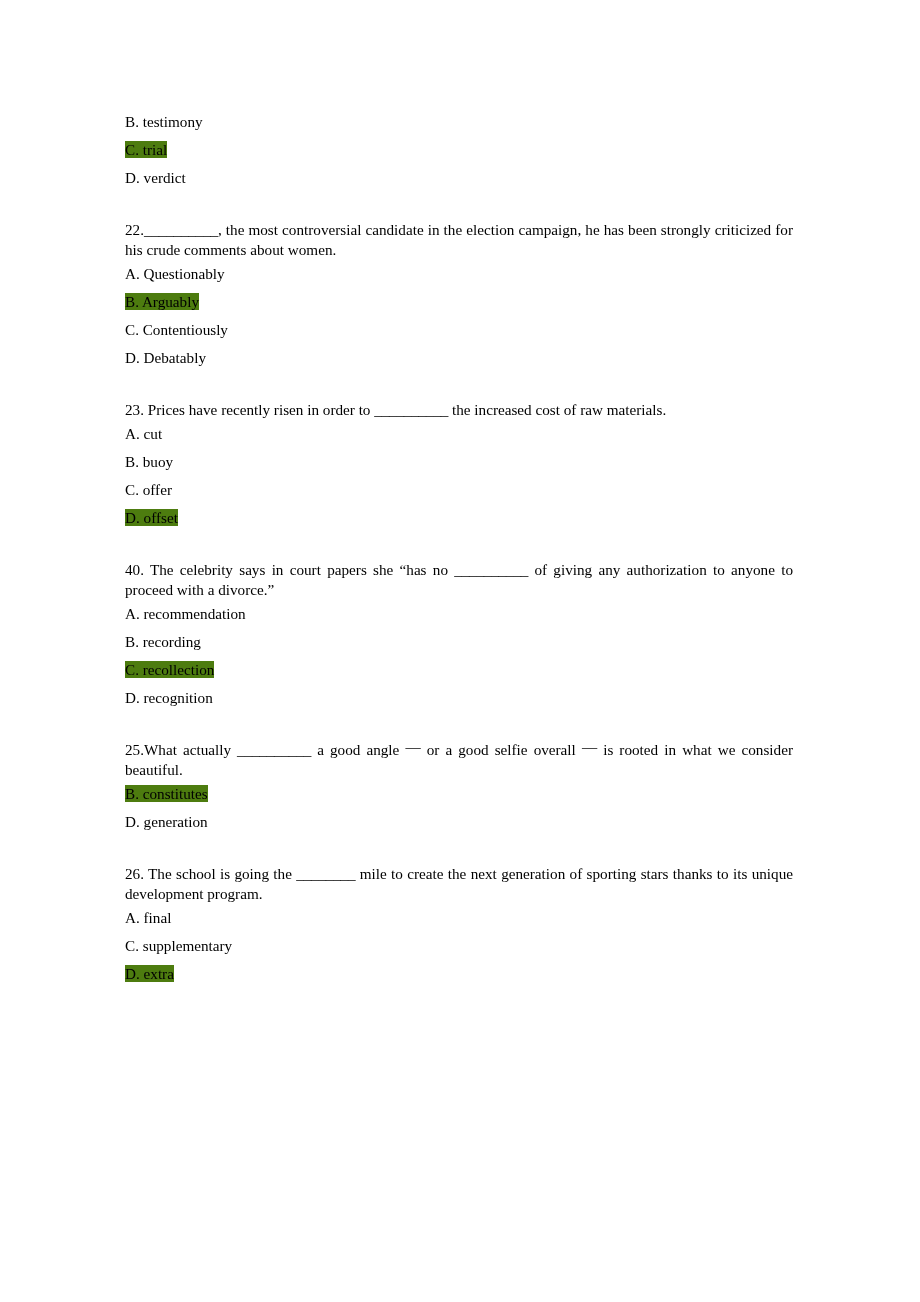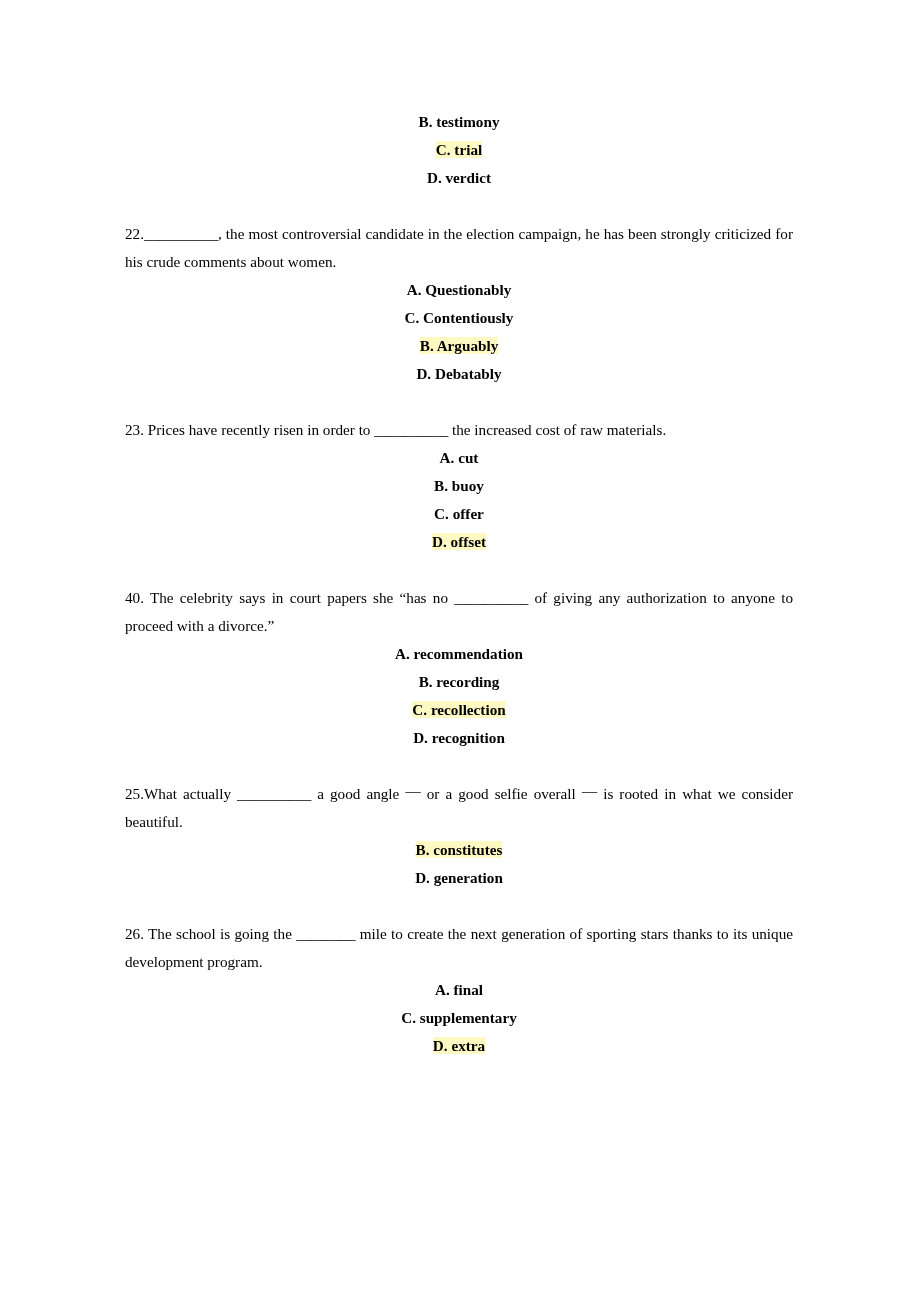--- a/index.html
+++ b/index.html
@@ -31,39 +31,38 @@
     margin: 0 0 28px 0;
   }
   .question-block:last-child {
     margin-bottom: 16px;
   }
   
   .stem {
     margin: 0;
     padding: 0;
     font-size: 15.2px;
-    line-height: 28px;
+    line-height: 20px;
     text-align: justify;
     text-justify: inter-word;
     white-space: normal;
   }
   .option {
     margin: 0;
     padding: 0;
     font-size: 15.2px;
     line-height: 28px;
-    text-align: center;
+    text-align: left;
     white-space: pre-wrap;
-    font-weight: bold;
   }
   .option-text {
     display: inline;
   }
   .option.is-answer .option-text {
-    background-color: #fef9c3;
+    background-color: #4d7c0f;
   }
   .blank {
     letter-spacing: -0.2px;
     text-decoration: none;
   }
   .emdash {
     position: relative;
     top: -0.18em;
     display: inline-block;
   }
@@ -79,22 +78,22 @@
 
     <div class="tail-options">
       <p class="option"><span class="option-text">B. testimony</span></p>
       <p class="option is-answer"><span class="option-text">C. trial</span></p>
       <p class="option"><span class="option-text">D. verdict</span></p>
     </div>
 
     <div class="question-block">
       <p class="stem"><span>22.</span><span class="blank">__________</span><span>, the most controversial candidate in the election campaign, he has been strongly criticized for his crude comments about women.</span></p>
       <p class="option"><span class="option-text">A. Questionably</span></p>
+      <p class="option is-answer"><span class="option-text">B. Arguably</span></p>
       <p class="option"><span class="option-text">C. Contentiously</span></p>
-      <p class="option is-answer"><span class="option-text">B. Arguably</span></p>
       <p class="option"><span class="option-text">D. Debatably</span></p>
     </div>
 
     <div class="question-block">
       <p class="stem"><span>23. Prices have recently risen in order to </span><span class="blank">__________</span><span> the increased cost of raw materials.</span></p>
       <p class="option"><span class="option-text">A. cut</span></p>
       <p class="option"><span class="option-text">B. buoy</span></p>
       <p class="option"><span class="option-text">C. offer</span></p>
       <p class="option is-answer"><span class="option-text">D. offset</span></p>
     </div>

